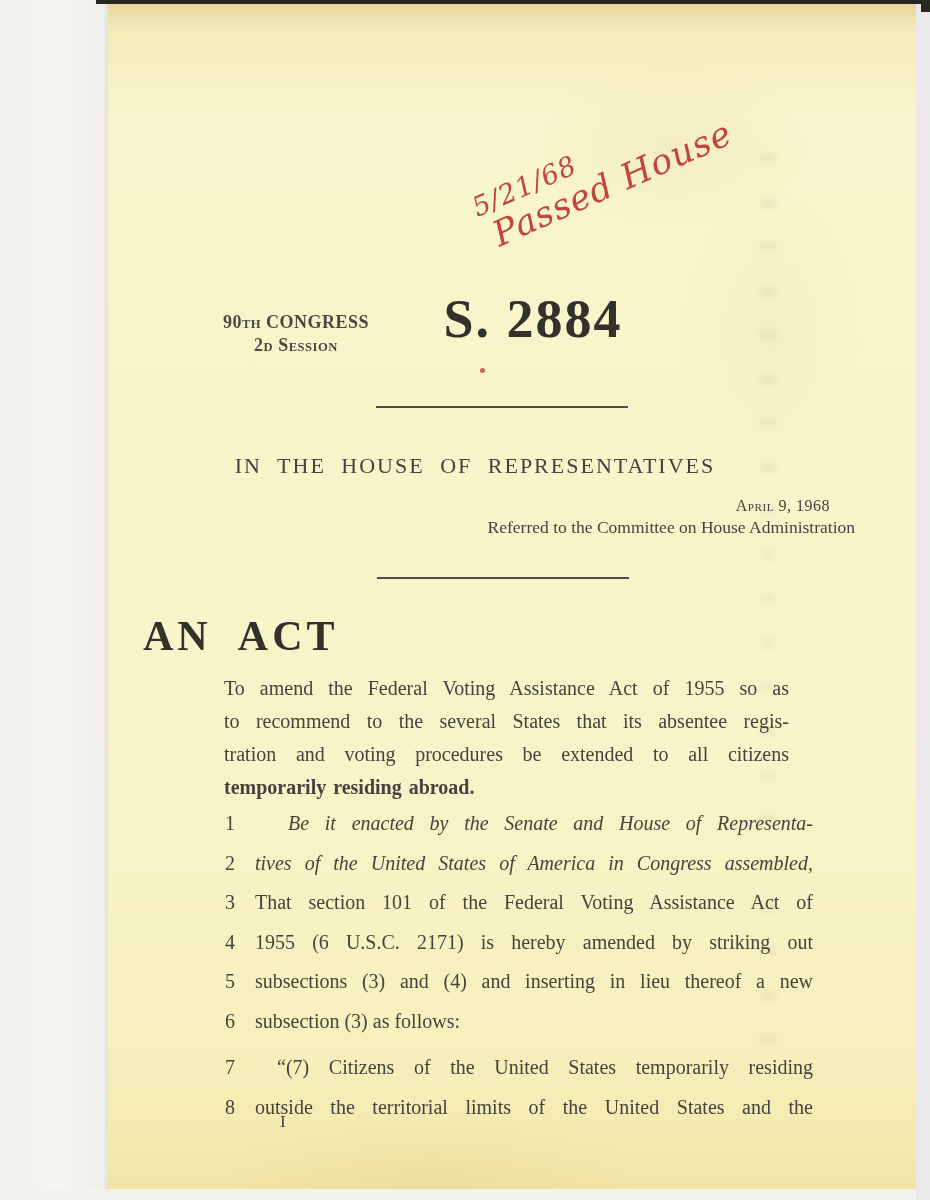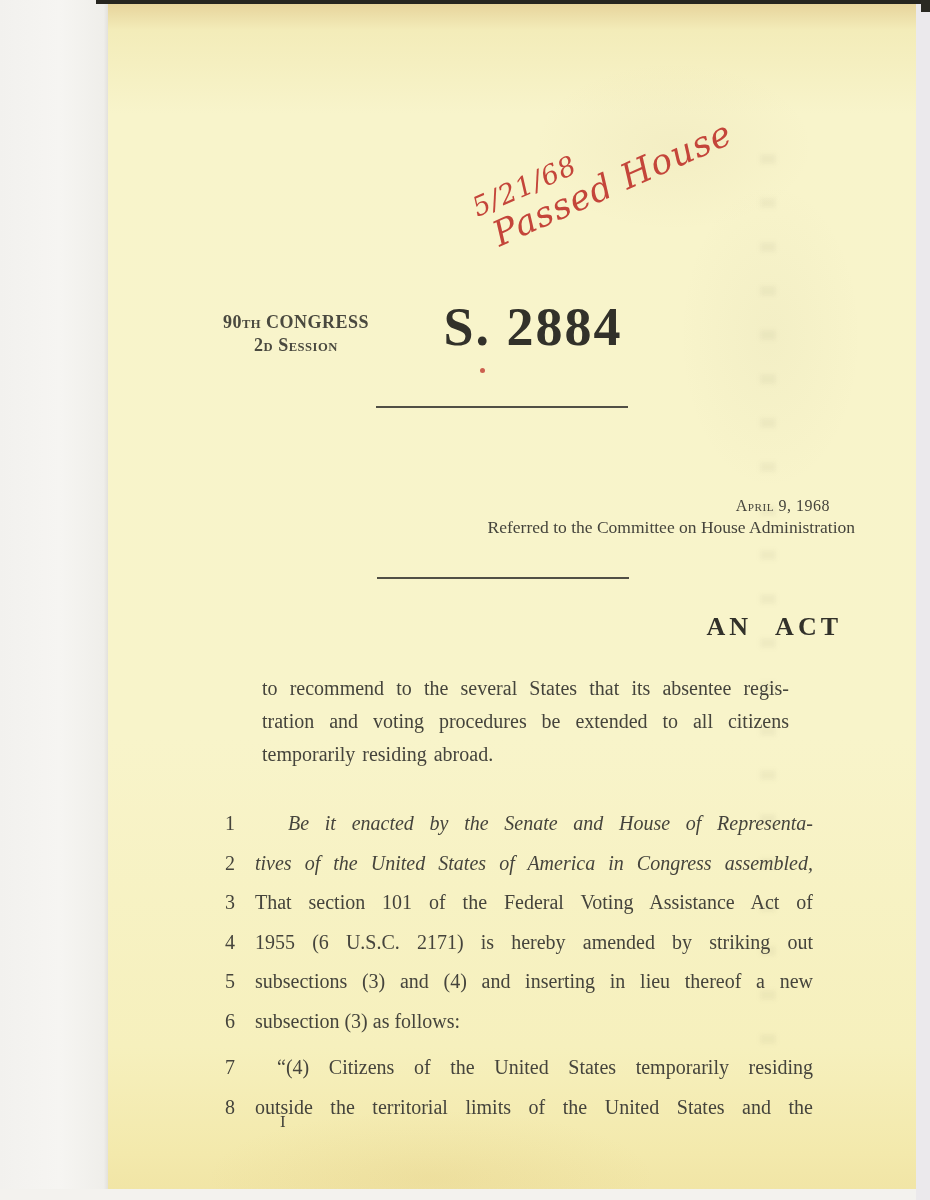--- a/index.html
+++ b/index.html
@@ -40,21 +40,21 @@
   .hw-date{font-size:27px;margin-left:22px;}
   .hw-note{font-size:35px;margin-left:30px;margin-top:1px;white-space:nowrap;}
 
   .congress-block{
     position:absolute;left:112px;top:307px;width:152px;
     text-align:center;font-size:18px;letter-spacing:0.5px;line-height:1.25;
     font-weight:bold;color:#4a493f;
   }
   .sc{font-size:0.7em;}
   .bill-number{
-    position:absolute;left:300px;top:292px;width:250px;text-align:center;
+    position:absolute;left:300px;top:284px;width:250px;text-align:center;
     font-size:54px;font-weight:bold;letter-spacing:2px;color:#32312a;
   }
   .red-dot{position:absolute;left:372px;top:364px;width:5px;height:5px;border-radius:50%;
     background:#c4453a;opacity:0.85;}
 
   .rule{position:absolute;height:2px;background:#514f45;}
   .rule-1{left:268px;top:402px;width:252px;}
   .rule-2{left:269px;top:573px;width:252px;}
 
   .chamber{
@@ -63,28 +63,28 @@
   }
   .date-line{
     position:absolute;left:12px;top:493px;width:710px;text-align:right;
     font-size:16px;letter-spacing:0.5px;color:#45443c;
   }
   .referred-line{
     position:absolute;left:37px;top:513px;width:710px;text-align:right;
     font-size:17.5px;color:#45443c;
   }
   .act-heading{
-    position:absolute;left:24px;top:608px;width:710px;text-align:right;
-    font-size:26px;font-weight:bold;letter-spacing:4px;word-spacing:14px;color:#32312a;
+    position:absolute;left:35px;top:608px;width:710px;text-align:left;
+    font-size:42px;font-weight:bold;letter-spacing:4px;word-spacing:14px;color:#32312a;
   }
 
   .purpose{position:absolute;left:116px;top:668px;width:565px;font-size:20px;line-height:33px;word-spacing:2px;}
   .purpose .p-line{text-align:justify;text-align-last:justify;}
-  .purpose .p-cont{margin-left:38px;}
-  .purpose .p-last{text-align:left;text-align-last:left;}
+  .purpose .p-cont{}
+  .purpose .p-last{text-align:left;text-align-last:left;font-weight:bold;}
 
   .body-lines{position:absolute;left:115px;top:800px;width:590px;font-size:20px;}
   .b-row{display:flex;line-height:39.5px;}
   .b-num{width:30px;flex:0 0 30px;text-align:left;padding-left:2px;}
   .b-text{flex:1;text-align:justify;text-align-last:justify;}
   .b-row.gap{margin-top:7px;}
   .b-text.italic{font-style:italic;}
   .b-text.ind1{text-indent:33px;}
   .b-text.ind2{text-indent:22px;}
   .b-text.no-just{text-align:left;text-align-last:left;}
@@ -112,28 +112,30 @@
     <div class="congress-block">
       <div><span>90</span><span class="sc">TH</span> <span>CONGRESS</span></div>
       <div><span>2</span><span class="sc">D</span> <span>S</span><span class="sc">ESSION</span></div>
     </div>
 
     <div class="bill-number">S. 2884</div>
     <div class="red-dot"></div>
 
     <div class="rule rule-1"></div>
 
+    <div class="chamber">IN THE HOUSE OF REPRESENTATIVES</div>
     <div class="date-line"><span>A</span><span class="sc">PRIL</span> <span>9, 1968</span></div>
     <div class="referred-line">Referred to the Committee on House Administration</div>
 
     <div class="rule rule-2"></div>
 
     <div class="act-heading">AN ACT</div>
 
     <div class="purpose">
+      <div class="p-line">To amend the Federal Voting Assistance Act of 1955 so as</div>
       <div class="p-line p-cont">to recommend to the several States that its absentee regis-</div>
       <div class="p-line p-cont">tration and voting procedures be extended to all citizens</div>
       <div class="p-line p-cont p-last">temporarily residing abroad.</div>
     </div>
 
     <div class="body-lines">
       <div class="b-row">
         <span class="b-num">1</span>
         <span class="b-text italic ind1">Be it enacted by the Senate and House of Representa-</span>
       </div>
@@ -152,21 +154,21 @@
       <div class="b-row">
         <span class="b-num">5</span>
         <span class="b-text">subsections (3) and (4) and inserting in lieu thereof a new</span>
       </div>
       <div class="b-row">
         <span class="b-num">6</span>
         <span class="b-text no-just">subsection (3) as follows:</span>
       </div>
       <div class="b-row gap">
         <span class="b-num">7</span>
-        <span class="b-text ind2">“(4) Citizens of the United States temporarily residing</span>
+        <span class="b-text ind2">“(7) Citizens of the United States temporarily residing</span>
       </div>
       <div class="b-row">
         <span class="b-num">8</span>
         <span class="b-text">outside the territorial limits of the United States and the</span>
       </div>
     </div>
 
     <div class="page-number">I</div>
   </div>
 </div>

